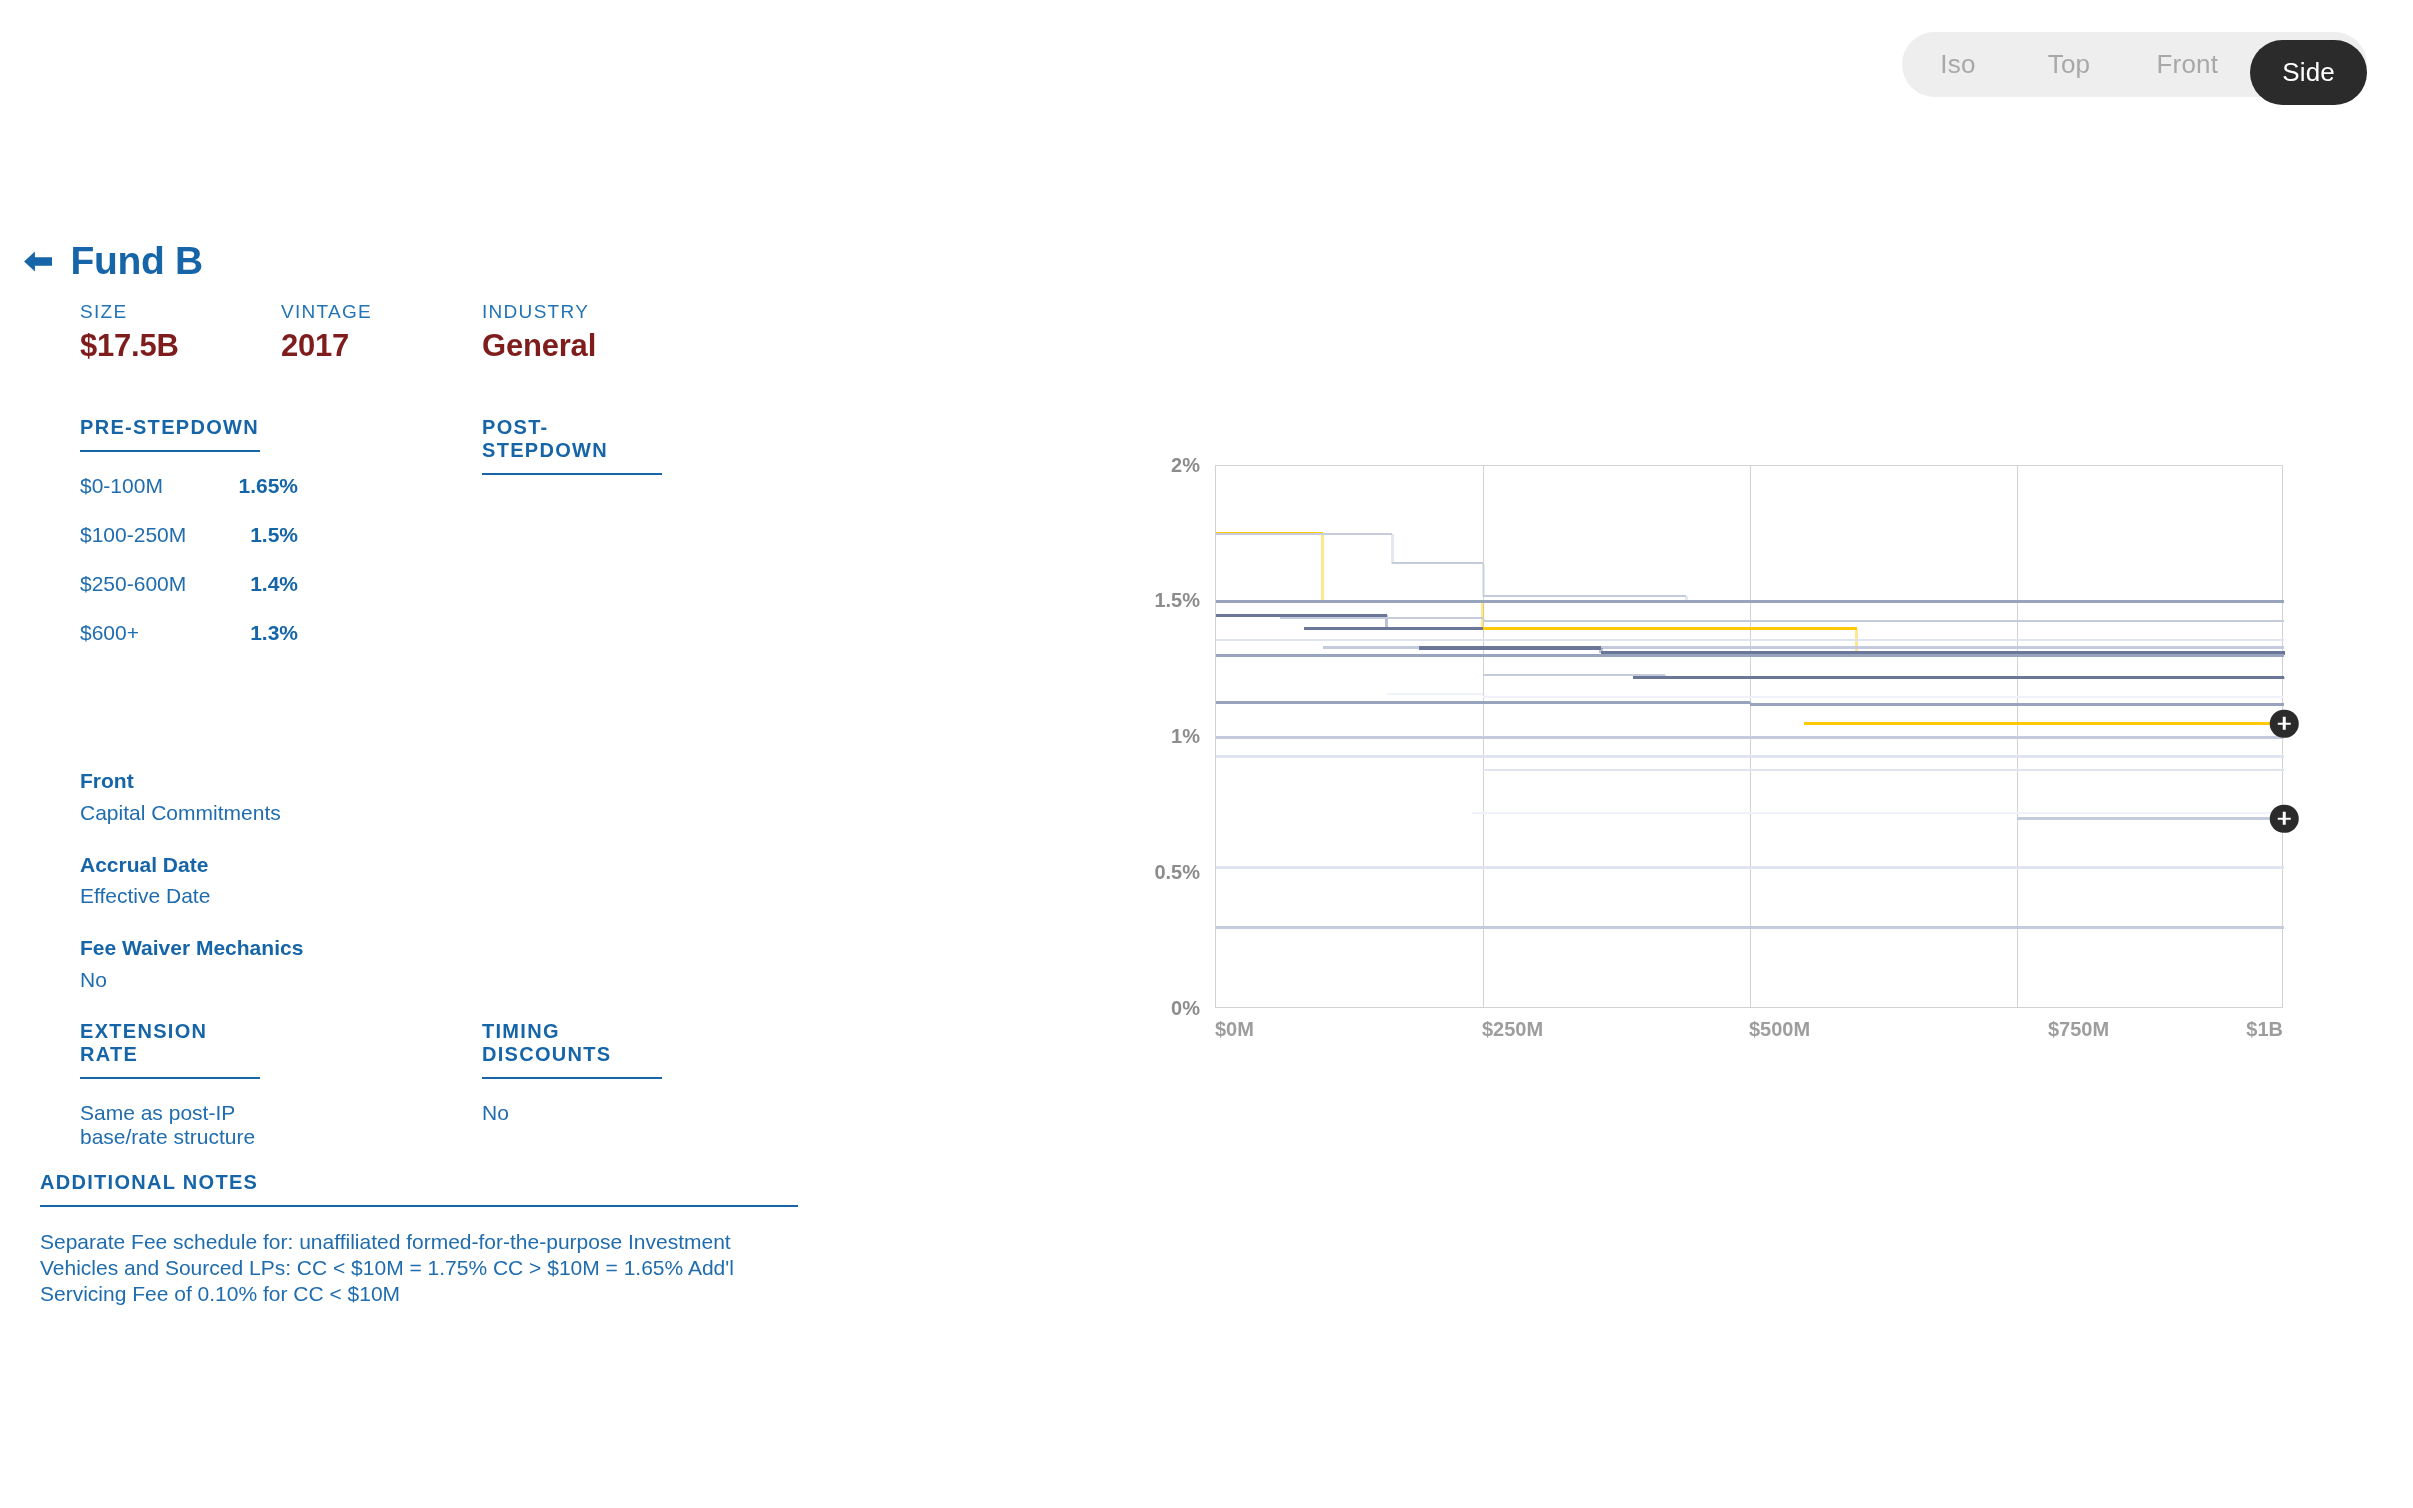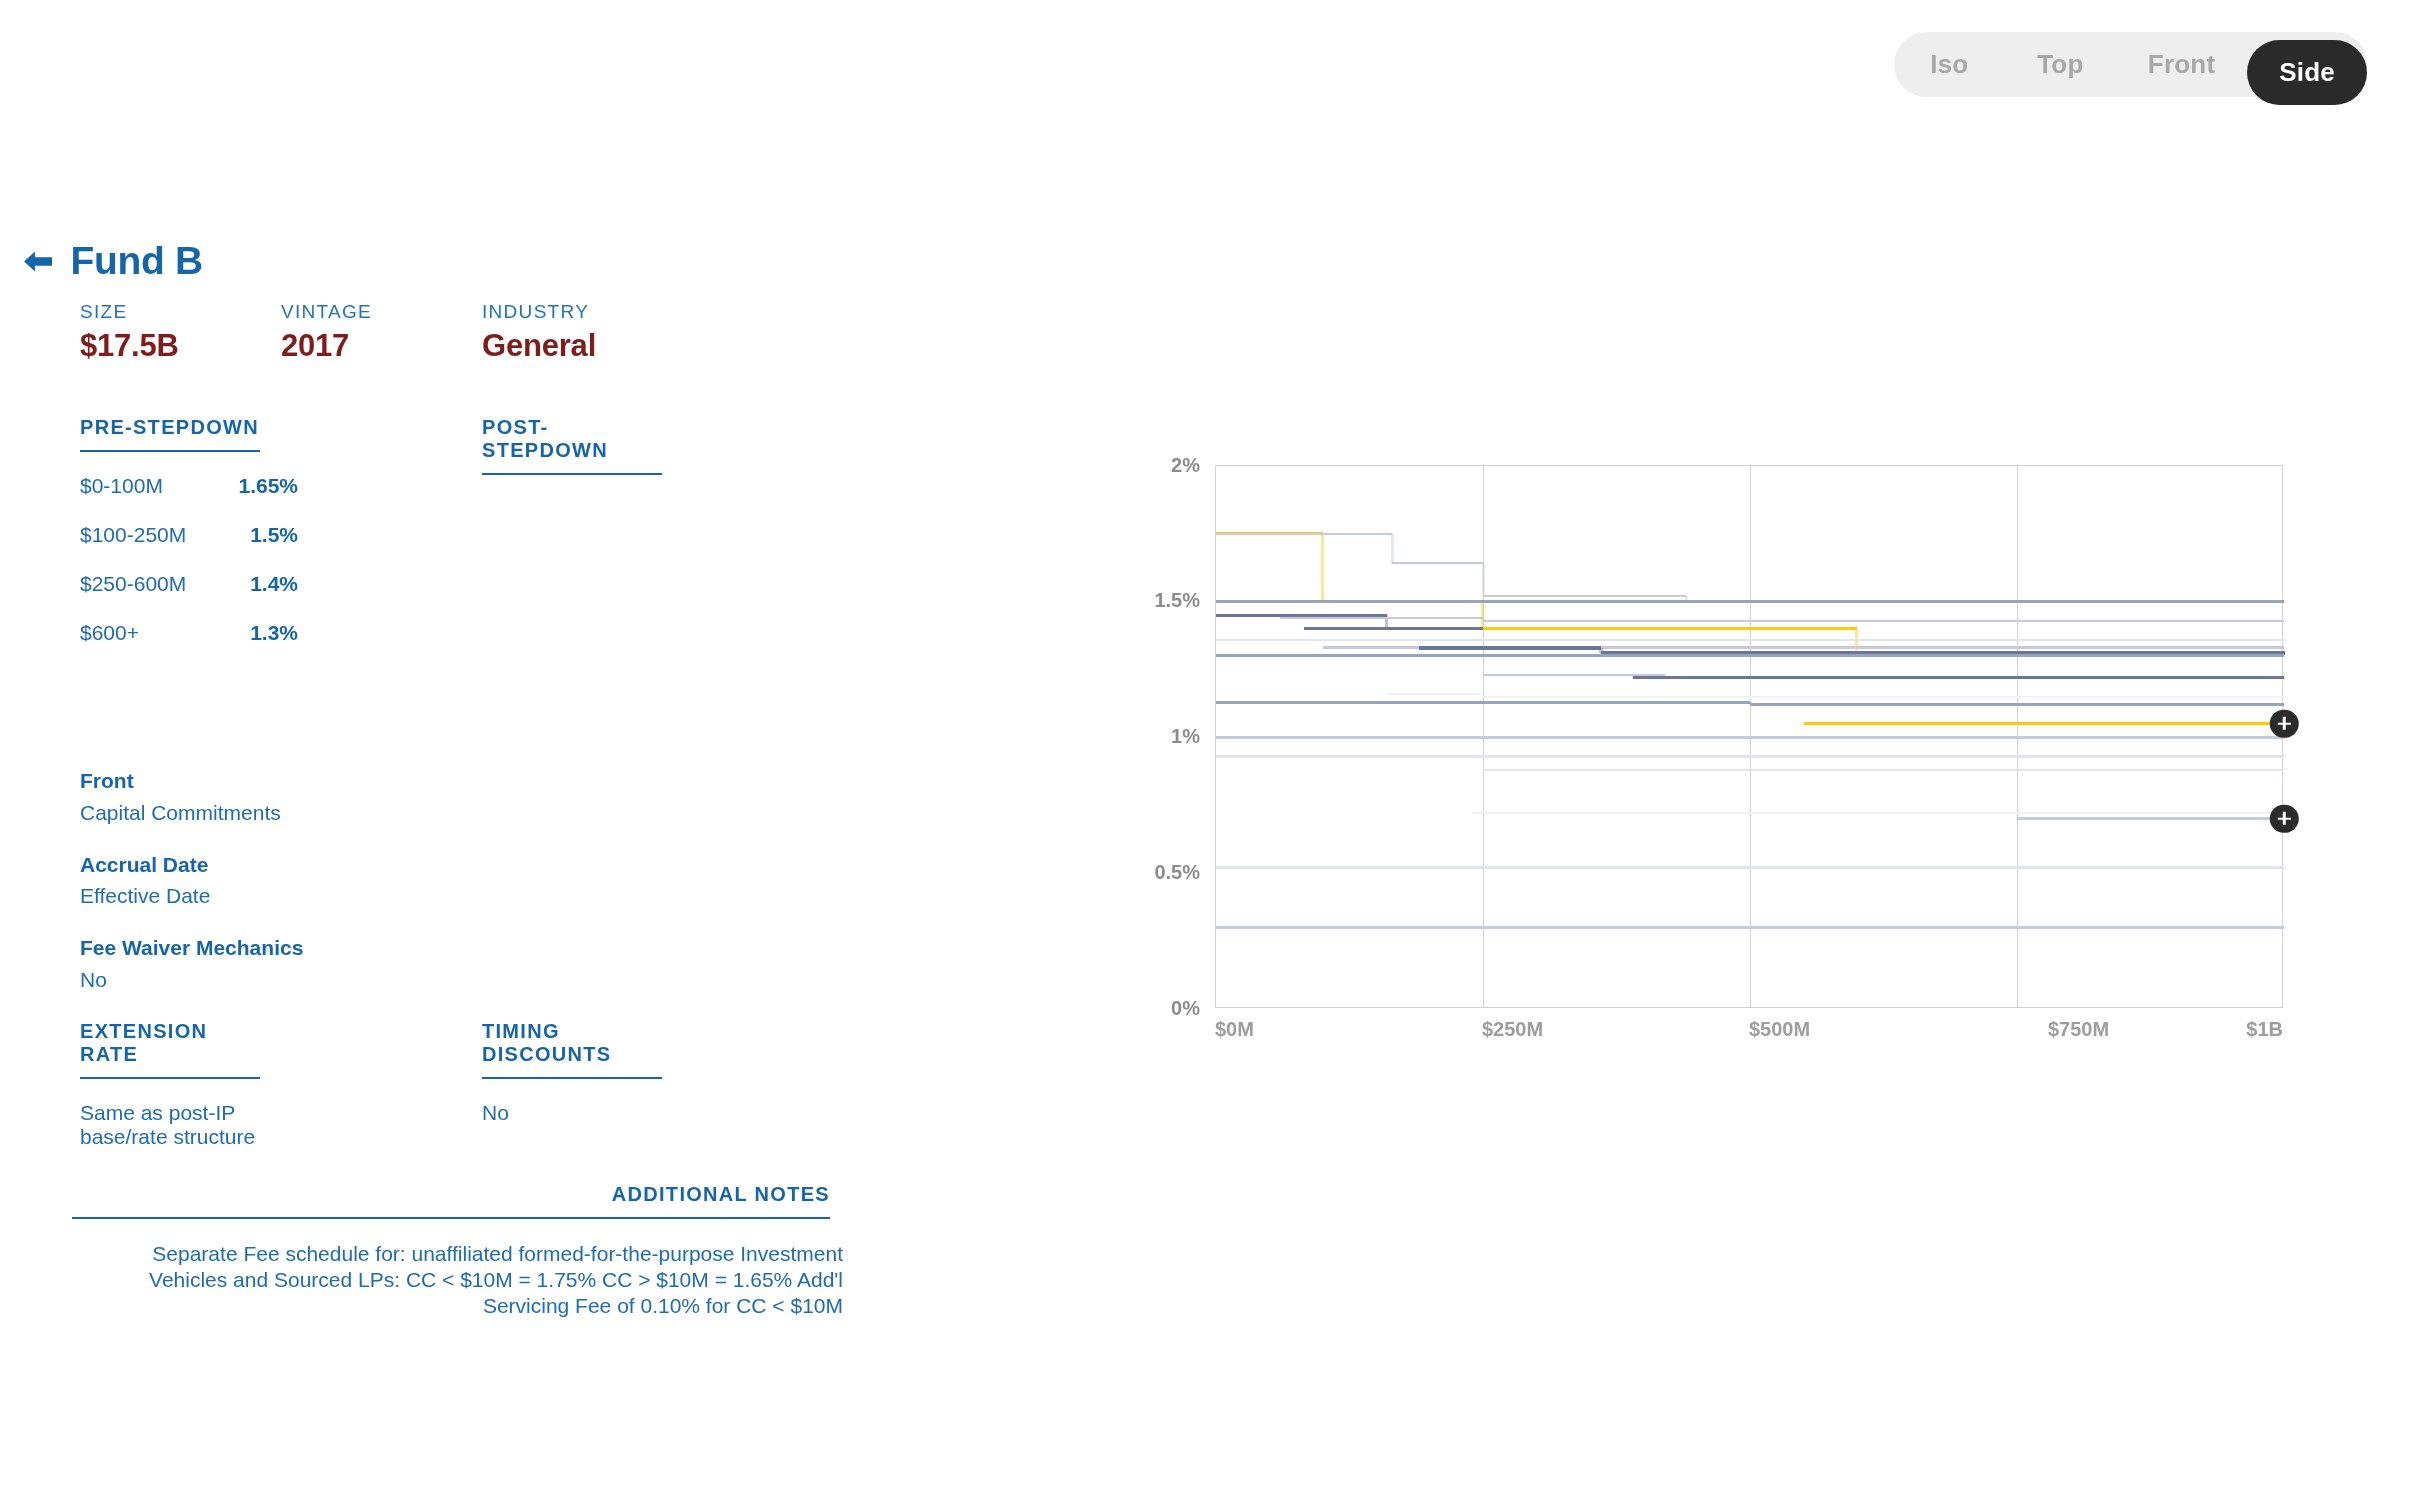--- a/index.html
+++ b/index.html
@@ -18,21 +18,21 @@
     position: absolute;
     top: 32px; right: 46px;
     display: flex; align-items: center;
     background: #eeeeee;
     border-radius: 37px;
     padding: 0;
     height: 65px;
   }
   .view-btn {
     font-size: 26px;
-    font-weight: bold;
+    font-weight: normal;
     color: #a8a8a8;
     background: transparent;
     border: none;
     border-radius: 37px;
     height: 65px;
     padding: 0 32px;
     min-width: 111px;
     text-align: center;
     cursor: pointer;
     font-family: "Liberation Sans", sans-serif;
@@ -102,21 +102,21 @@
     font-size: 21px; font-weight: bold; color: #1565a8;
     margin-bottom: 7.5px;
   }
   .kv-val {
     font-size: 21px; color: #1f6cae; margin-bottom: 28px;
   }
 
   #ext-row { margin-top: 28px; }
   .plain-val { font-size: 21px; color: #1f6cae; }
 
-  #notes-block { padding-left: 72px; margin-top: 34px; text-align: right; }
+  #notes-block { padding-left: 40px; margin-top: 22px; }
   #notes-text {
     font-size: 21px; color: #1f6cae; line-height: 1.24;
     width: 771px; margin-top: 22px;
   }
 
   
   #chart-wrap {
     position: absolute;
     left: 1140px; top: 436px;
     width: 1215px; height: 603px;

